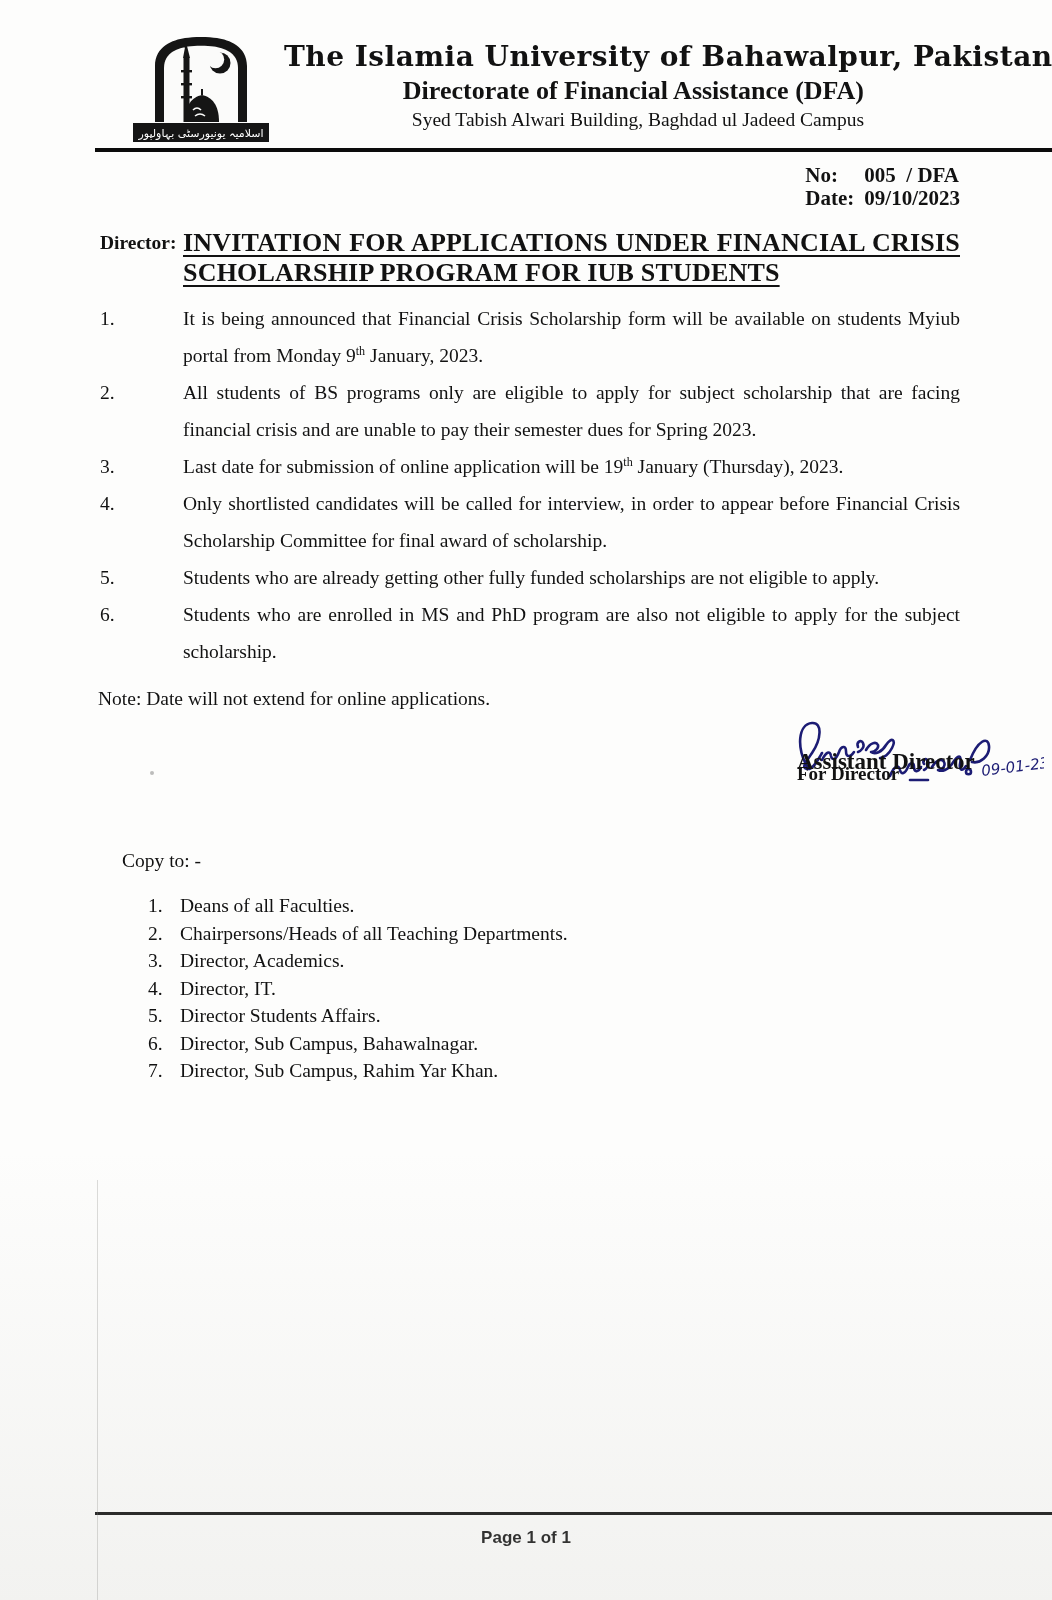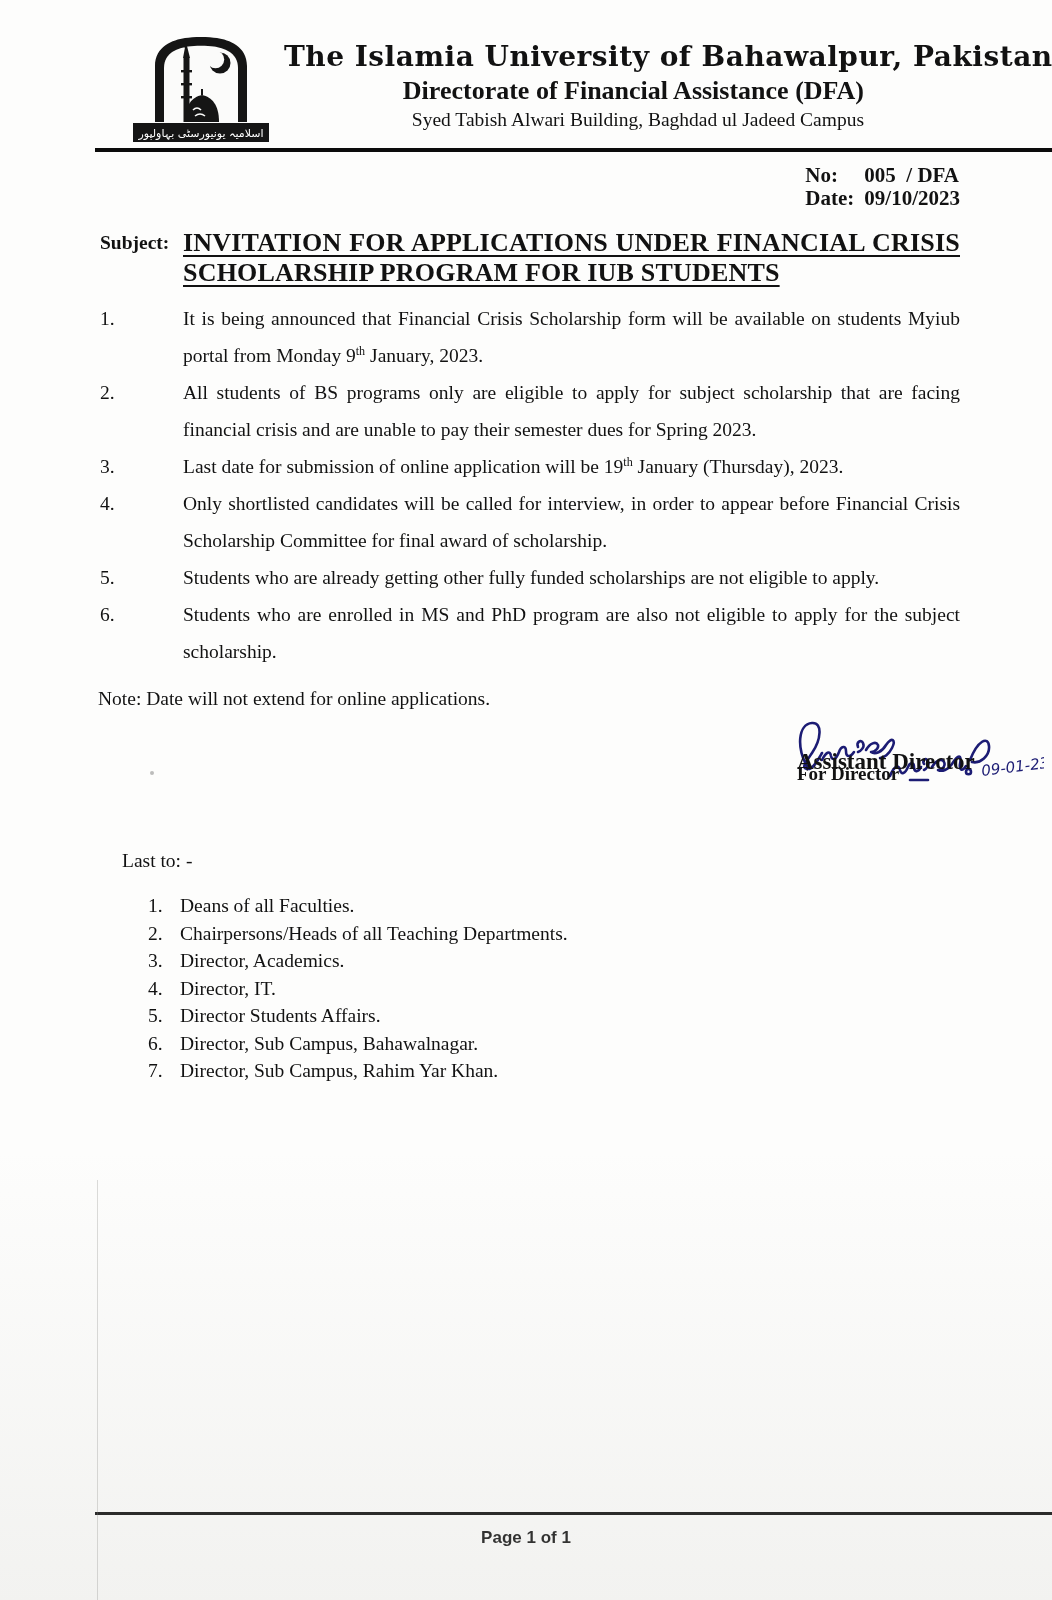--- a/index.html
+++ b/index.html
@@ -84,21 +84,21 @@
   <div class="rule-top"></div>
 
   <div class="meta">
     <span>No:</span>
     <span class="val">005  / DFA</span>
     <span>Date:</span>
     <span class="val">09/10/2023</span>
   </div>
 
   <div class="subject-row">
-    <div class="subject-label">Subject:</div>
+    <div class="subject-label">Director:</div>
     <div class="subject-text">INVITATION FOR APPLICATIONS UNDER FINANCIAL CRISIS SCHOLARSHIP PROGRAM FOR IUB STUDENTS</div>
   </div>
 
   <div class="body-list" id="body-list">
       <div class="list-row">
         <div class="num">1.</div>
         <div class="item-text"><span>It is being announced that Financial Crisis Scholarship form will be available on students Myiub portal from Monday 9</span><sup>th</sup><span> January, 2023.</span></div>
       </div>
       <div class="list-row">
         <div class="num">2.</div>
@@ -136,21 +136,21 @@
       <path d="M118,66 L136,66"></path>
       <path d="M174,58 c0,-4 5,-4 5,0 c0,3 -5,3 -5,0"></path>
       <path d="M178,46 C186,26 196,22 197,32 C198,42 188,50 180,48"></path>
     </g>
     <text x="190" y="62" font-size="15" font-style="italic" fill="#1c1c74" font-family="DejaVu Sans, sans-serif" transform="rotate(-7 190 62)">09-01-23</text>
   </svg>
 
   <div class="signoff1">Assistant Director</div>
   <div class="signoff2">For Director</div>
 
-  <div class="copy-label">Last to: -</div>
+  <div class="copy-label">Copy to: -</div>
   <div class="copy-list" id="copy-list">
       <div class="copy-row">
         <span class="cnum">1.</span>
         <span>Deans of all Faculties.</span>
       </div>
       <div class="copy-row">
         <span class="cnum">2.</span>
         <span>Chairpersons/Heads of all Teaching Departments.</span>
       </div>
       <div class="copy-row">

